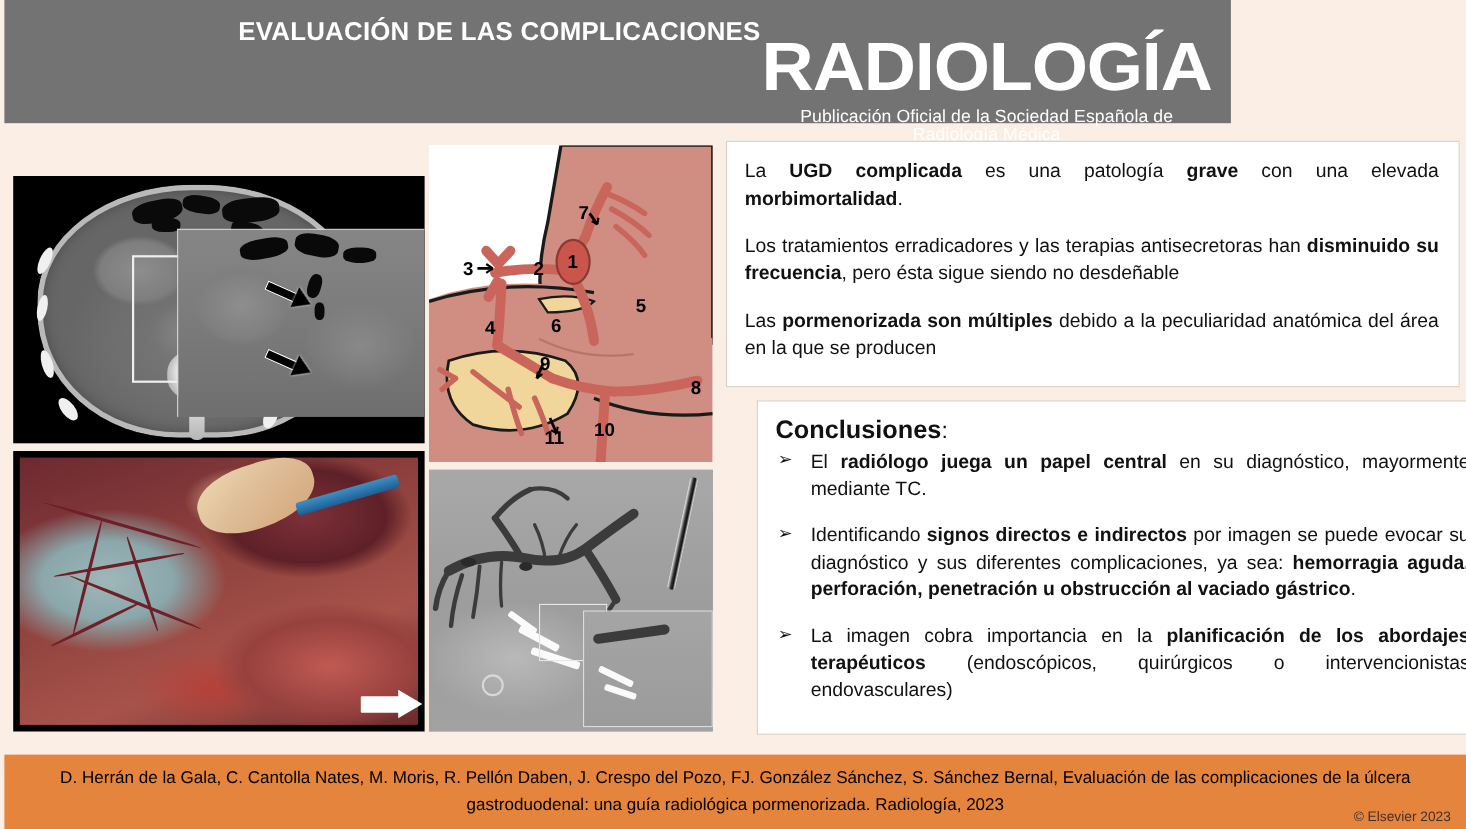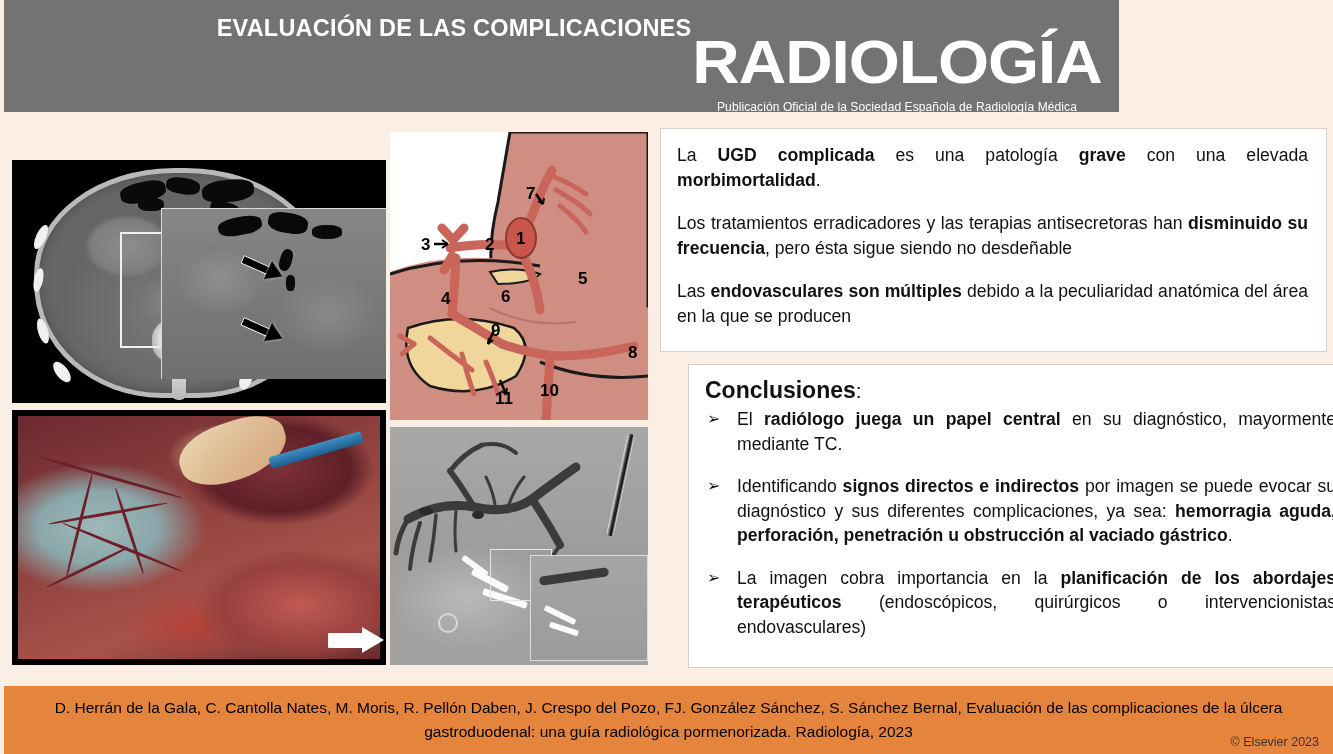--- a/index.html
+++ b/index.html
@@ -34,21 +34,21 @@
     color:#ffffff;
     font-weight:bold;
     font-size:62px;
     line-height:70px;
     letter-spacing:-1px;
     font-family:"Liberation Sans", sans-serif;
     transform:scaleX(1.06);
   }
   .logo-sub{
     color:#ffffff;
-    font-size:12px;
+    font-size:16px;
     line-height:16px;
     margin-top:2px;
     letter-spacing:.1px;
   }
 
   
   .body-area{position:absolute;left:0;top:112px;width:1333px;height:574px;}
 
   
   .col-left{position:absolute;left:12px;top:48px;width:374px;height:505px;}
@@ -438,21 +438,21 @@
         </div>
       </div>
 
     </div>
 
     <div class="col-right">
 
       <div class="panel panel-intro">
         <p class="p-text"><span>La </span><b>UGD complicada</b><span> es una patología </span><b>grave</b><span> con una elevada </span><b>morbimortalidad</b><span>.</span></p>
         <p class="p-text"><span>Los tratamientos erradicadores y las terapias antisecretoras han </span><b>disminuido su frecuencia</b><span>, pero ésta sigue siendo no desdeñable</span></p>
-        <p class="p-text"><span>Las </span><b>endovasculares son múltiples</b><span> debido a la peculiaridad anatómica del área en la que se producen</span></p>
+        <p class="p-text"><span>Las </span><b>pormenorizada son múltiples</b><span> debido a la peculiaridad anatómica del área en la que se producen</span></p>
       </div>
 
       <div class="panel panel-concl">
         <div class="concl-title"><span>Conclusiones</span><span class="colon">:</span></div>
 
         <div class="bullet">
           <div class="marker">➢</div>
           <div class="btext"><span>El </span><b>radiólogo juega un papel central</b><span> en su diagnóstico, mayormente mediante TC.</span></div>
         </div>
         <div class="bullet">

